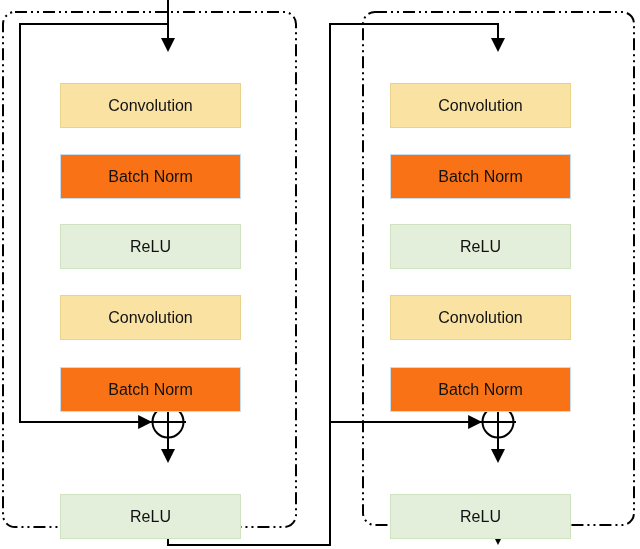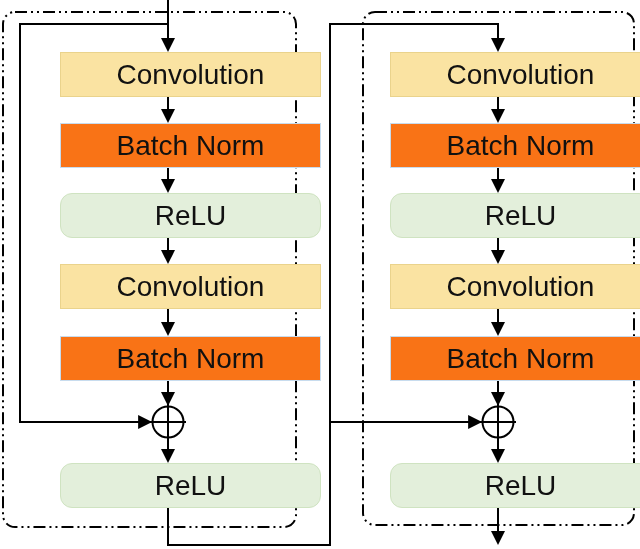--- a/index.html
+++ b/index.html
@@ -15,35 +15,36 @@
     background: #ffffff;
     overflow: hidden;
   }
   .layer-svg {
     position: absolute;
     left: 0;
     top: 0;
   }
   .box {
     position: absolute;
-    width: 261px;
+    width: 181px;
     height: 45px;
     box-sizing: border-box;
     border: 1px solid transparent;
     display: flex;
     align-items: center;
     justify-content: center;
-    font-size: 28px;
+    font-size: 16px;
     line-height: 1;
     color: #111111;
     white-space: nowrap;
+    margin-top: 31px;
   }
   .conv  { background: #FAE3A2; border-color: #EAD38C; }
   .bn    { background: #f97316; border-color: #C8DCEE; }
-  .relu  { background: #E3EFDB; border-color: #CFE3C1; border-radius: 12px; }
+  .relu  { background: #E3EFDB; border-color: #CFE3C1; }
   .col-left  { left: 60px; }
   .col-right { left: 390px; }
 </style>
 </head>
 <body>
 
 <div class="stage">
 
   <svg class="layer-svg" width="640" height="549" viewBox="0 0 640 549">
     <defs>

